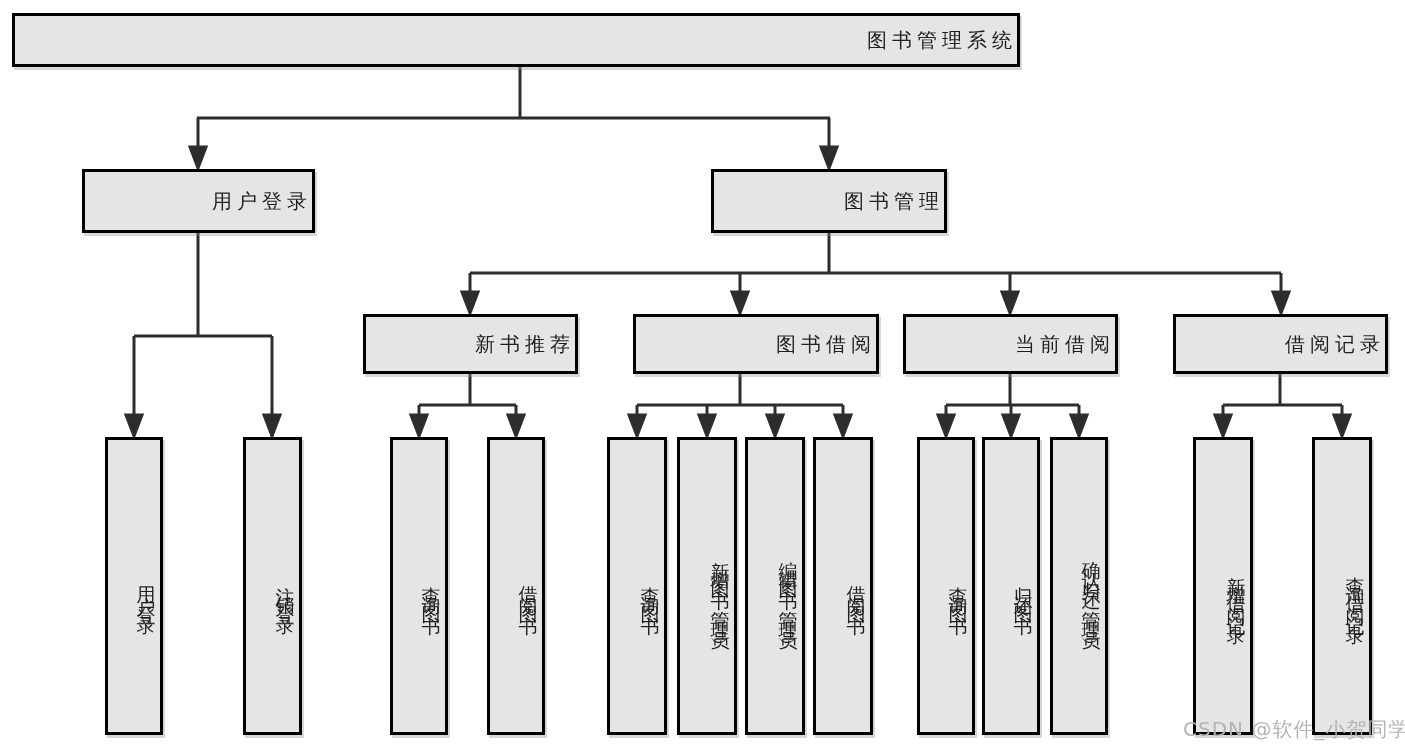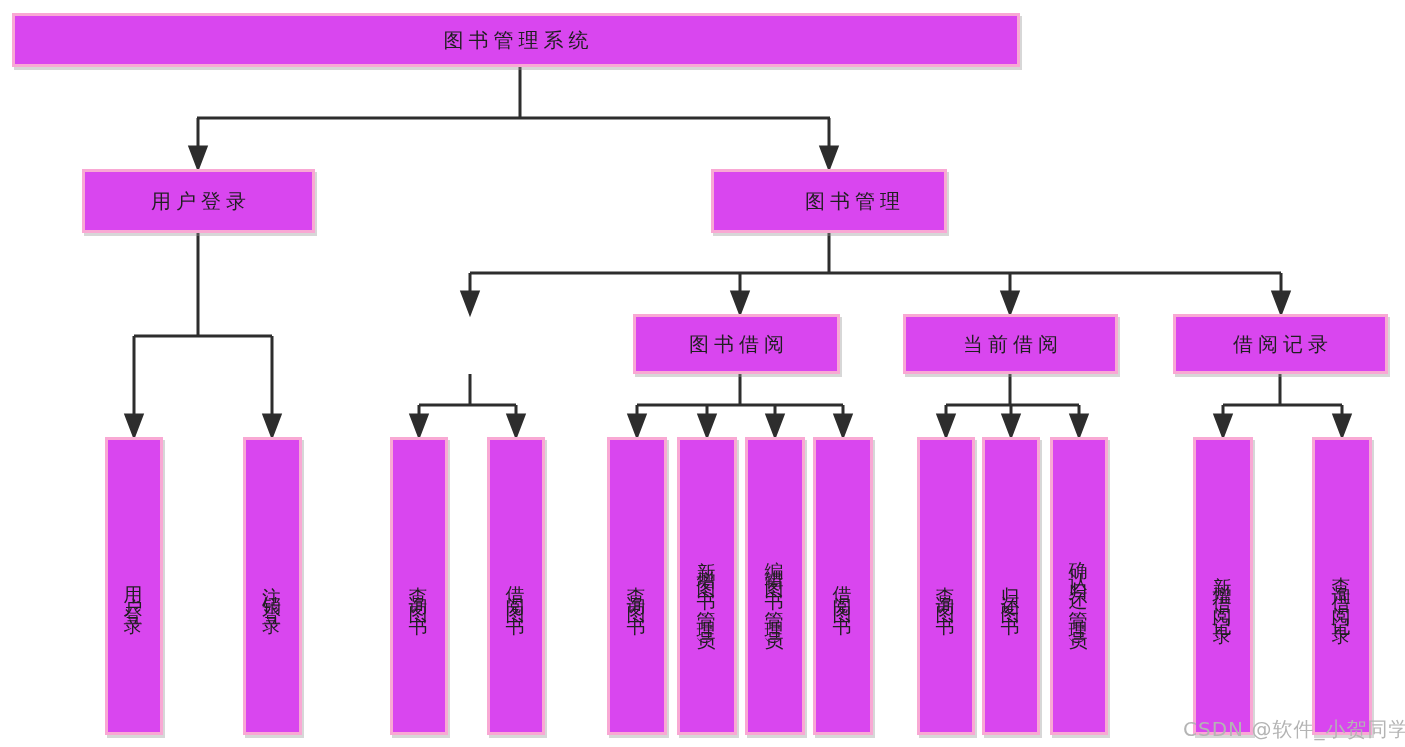--- a/index.html
+++ b/index.html
@@ -1,38 +1,38 @@
 <!DOCTYPE html>
 <html><head>
 <meta charset="utf-8">
 <style>
   html,body{margin:0;padding:0;background:#fff;}
   body{font-family:"DejaVu Sans","Liberation Sans",sans-serif;}
   #stage{position:relative;width:1405px;height:747px;background:#ffffff;overflow:hidden;}
   #connectors{position:absolute;left:0;top:0;width:1405px;height:747px;z-index:1;}
   .node{
     position:absolute;box-sizing:border-box;z-index:2;
-    border:3px solid #f9a8d4;background:#d946ef;
-    display:flex;align-items:center;justify-content:center;
+    border:3px solid #000000;background:#e5e5e5;
+    display:flex;align-items:center;justify-content:flex-end;
     color:#1f1f1f;font-size:20px;letter-spacing:5px;
     box-shadow:2px 3px 0 rgba(150,150,150,0.38);
   }
   .node .lbl{white-space:nowrap;text-indent:5px;}
   .vnode .lbl{
     writing-mode:vertical-rl;text-orientation:mixed;
     font-size:19px;letter-spacing:10px;white-space:nowrap;text-indent:0;
     padding-top:10px;
   }
   .vnode{letter-spacing:0;}
   
   .n-root{left:12px;top:13px;width:1008px;height:54px;}
   .n-user-login{left:82px;top:169px;width:233px;height:64px;}
   .n-book-mgmt{left:711px;top:169px;width:236px;height:64px;padding-left:47px;}
   .n-l3-1{left:363px;top:314px;width:215px;height:60px;}
-  .n-l3-2{left:633px;top:314px;width:207px;height:60px;}
+  .n-l3-2{left:633px;top:314px;width:246px;height:60px;}
   .n-l3-3{left:903px;top:314px;width:215px;height:60px;}
   .n-l3-4{left:1173px;top:314px;width:215px;height:60px;}
   
   .leaf{top:437px;height:298px;}
   .nl-1{left:105px;width:58px;}
   .nl-2{left:243px;width:59px;}
   .nl-3{left:390px;width:58px;}
   .nl-4{left:487px;width:58px;}
   .nl-5{left:607px;width:60px;}
   .nl-6{left:677px;width:60px;}
@@ -109,20 +109,23 @@
     <span class="lbl">图书管理系统</span>
   </div>
 
   <div class="node n-user-login">
     <span class="lbl">用户登录</span>
   </div>
   <div class="node n-book-mgmt">
     <span class="lbl">图书管理</span>
   </div>
 
+  <div class="node n-l3-1">
+    <span class="lbl">新书推荐</span>
+  </div>
   <div class="node n-l3-2">
     <span class="lbl">图书借阅</span>
   </div>
   <div class="node n-l3-4">
     <span class="lbl">借阅记录</span>
   </div>
   <div class="node n-l3-3">
     <span class="lbl">当前借阅</span>
   </div>
 

